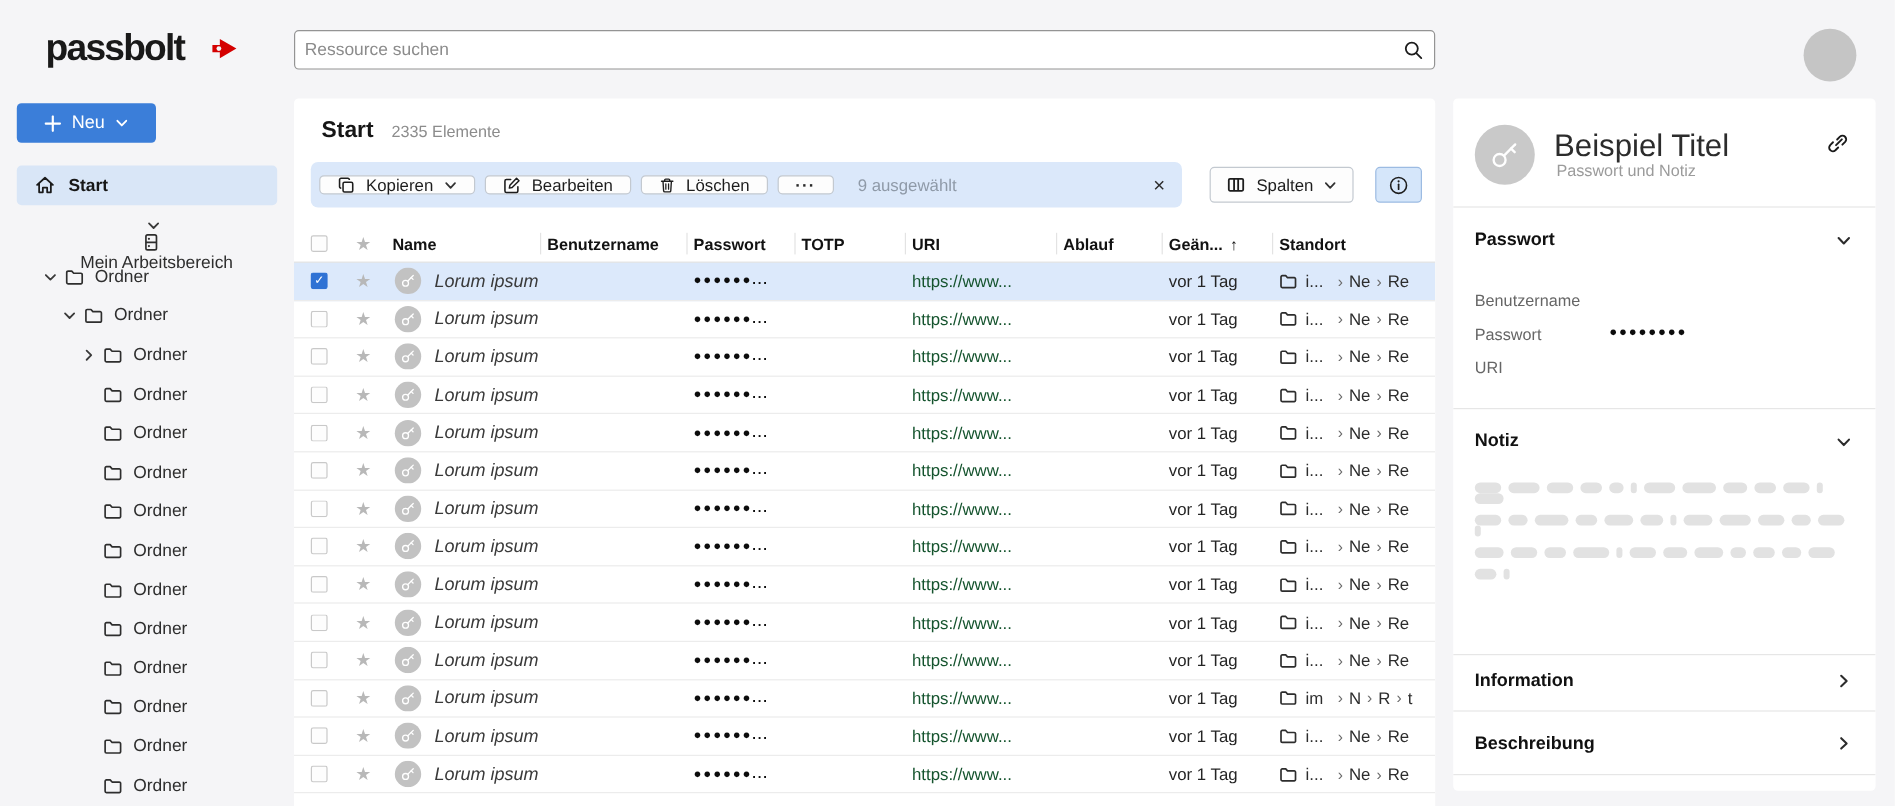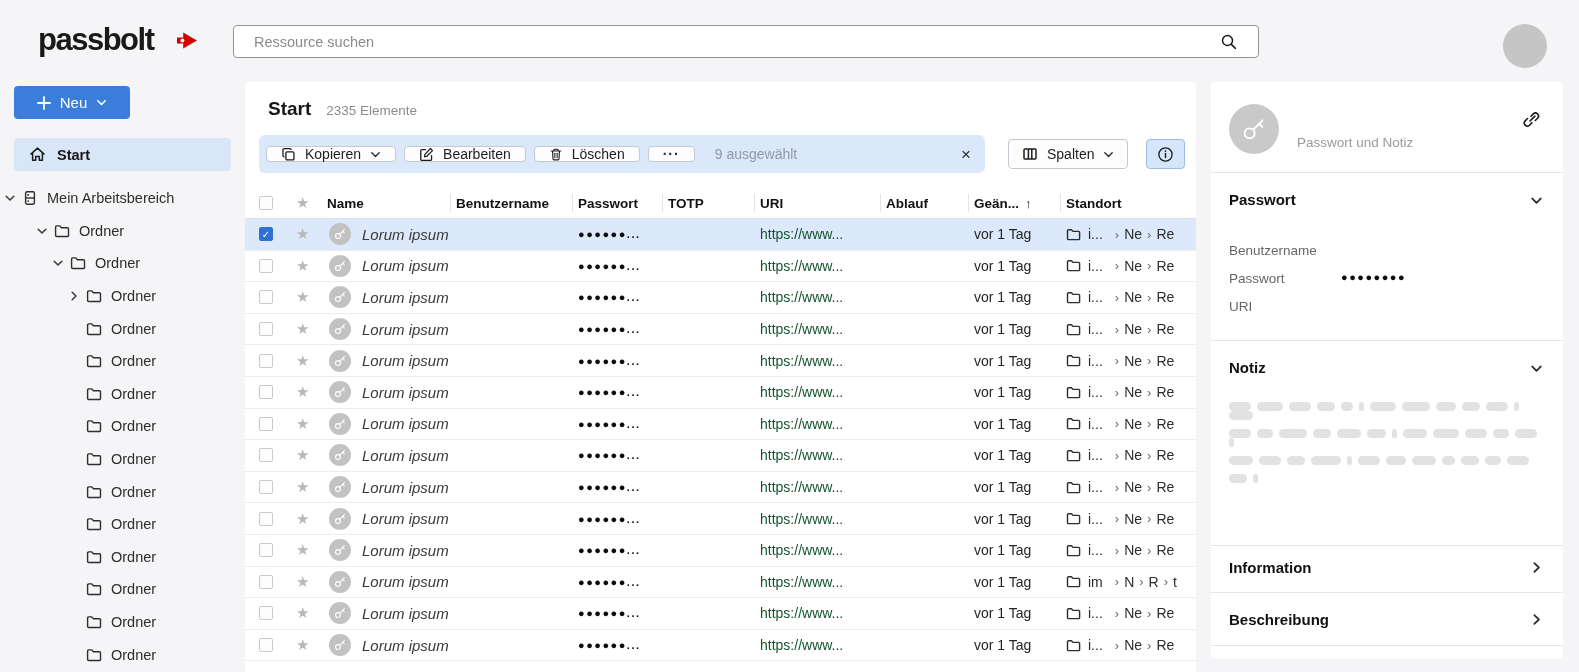--- a/index.html
+++ b/index.html
@@ -6,41 +6,41 @@
   html,body { width:1579px; height:672px; overflow:hidden; }
   body {
     font-family:"Liberation Sans","DejaVu Sans",sans-serif;
     background:#f5f5f7; color:#2b2b2b; position:relative;
   }
   svg { display:block; }
 
   
   .logo { position:absolute; left:38px; top:22px; display:flex; align-items:center; gap:20px; }
   .logo-text { font-size:31px; font-weight:700; letter-spacing:-1.5px; color:#191919; }
-  .search-wrap { position:absolute; left:233px; top:25px; width:1026px; height:33px;
+  .search-wrap { position:absolute; left:245px; top:25px; width:951px; height:33px;
     background:#fff; border:1px solid #949494; border-radius:4px;
-    display:flex; align-items:center; padding:0 20px; }
+    display:flex; align-items:center; padding:0 8px; }
   .search-input { flex:1; border:none; outline:none; font-size:14.5px; color:#333;
     font-family:inherit; background:transparent; }
   .search-input::placeholder { color:#8b8b8b; }
   .avatar-top { position:absolute; left:1503px; top:24px; width:44px; height:44px;
     border-radius:50%; background:#c5c5c5; }
 
   
   .btn-new { position:absolute; left:14px; top:86px; width:116px; height:33px;
     background:#3b7ed9; border:none; border-radius:4px; color:#fff; font-size:15px;
     font-family:inherit; display:flex; align-items:center; justify-content:center; gap:9px; cursor:pointer; }
   .nav-home { position:absolute; left:14px; top:138px; width:217px; height:33px;
     background:#d9e6f7; border-radius:4px; display:flex; align-items:center; gap:11px;
     padding-left:15px; font-weight:700; font-size:14.5px; color:#171717; }
   .tree { position:absolute; left:0; top:182px; width:245px; }
   .tree-item { height:32.6px; display:flex; align-items:center; font-size:14.5px; color:#2e2e2e; cursor:pointer; }
   .tree-item .chev { width:12px; margin-right:6px; color:#3a3a3a; flex:0 0 12px; }
   .tree-item .ticon { width:17px; margin-right:8px; color:#2e2e2e; flex:0 0 17px; }
-  .lvl0 { padding-left:4px; } .lvl1 { padding-left:36px; }
+  .lvl0 { padding-left:16px;flex-direction:column; } .lvl1 { padding-left:36px; }
   .lvl2 { padding-left:52px; } .lvl3 { padding-left:68px; }
 
   
   .main-panel { position:absolute; left:245px; top:82px; width:951px; height:590px;
     background:#fff; border-radius:4px 4px 0 0; overflow:hidden; }
   .main-title-row { position:absolute; left:23px; top:16px; display:flex; align-items:baseline; gap:15px; }
   .main-title { font-size:19px; font-weight:700; color:#161616; }
   .main-count { font-size:13.5px; color:#8c8c8c; }
   .toolbar { position:absolute; left:0; top:53px; width:951px; height:38px; }
   .action-group { position:absolute; left:14px; top:0; width:726px; height:38px;
@@ -1150,20 +1150,21 @@
 </div>
 
 <div class="detail">
   <div class="d-avatar">
     <svg width="26" height="26" viewBox="0 0 24 24">
         <circle cx="8" cy="16" r="4.6" fill="none" stroke="#fff" stroke-width="1.8"></circle>
         <line x1="11.6" y1="12.4" x2="20" y2="4" stroke="#fff" stroke-width="1.8" stroke-linecap="round"></line>
         <line x1="16.8" y1="7.2" x2="19.6" y2="10" stroke="#fff" stroke-width="1.8" stroke-linecap="round"></line>
       </svg>
   </div>
+  <div class="d-title">Beispiel Titel</div>
   <div class="d-subtitle">Passwort und Notiz</div>
   <span class="d-link">
     <svg width="19" height="19" viewBox="0 0 18 18">
         <path d="M7.6 10.4 L12.2 5.8" fill="none" stroke="currentColor" stroke-width="1.5" stroke-linecap="round"></path>
         <path d="M9.3 12.2 L7.1 14.4 a2.9 2.9 0 0 1 -4.1 -4.1 L5.2 8.1" fill="none" stroke="currentColor" stroke-width="1.5" stroke-linecap="round"></path>
         <path d="M8.5 5.9 L10.7 3.7 a2.9 2.9 0 0 1 4.1 4.1 L12.6 10" fill="none" stroke="currentColor" stroke-width="1.5" stroke-linecap="round"></path>
       </svg>
   </span>
   <div class="d-div" style="top:90px;"></div>
 

